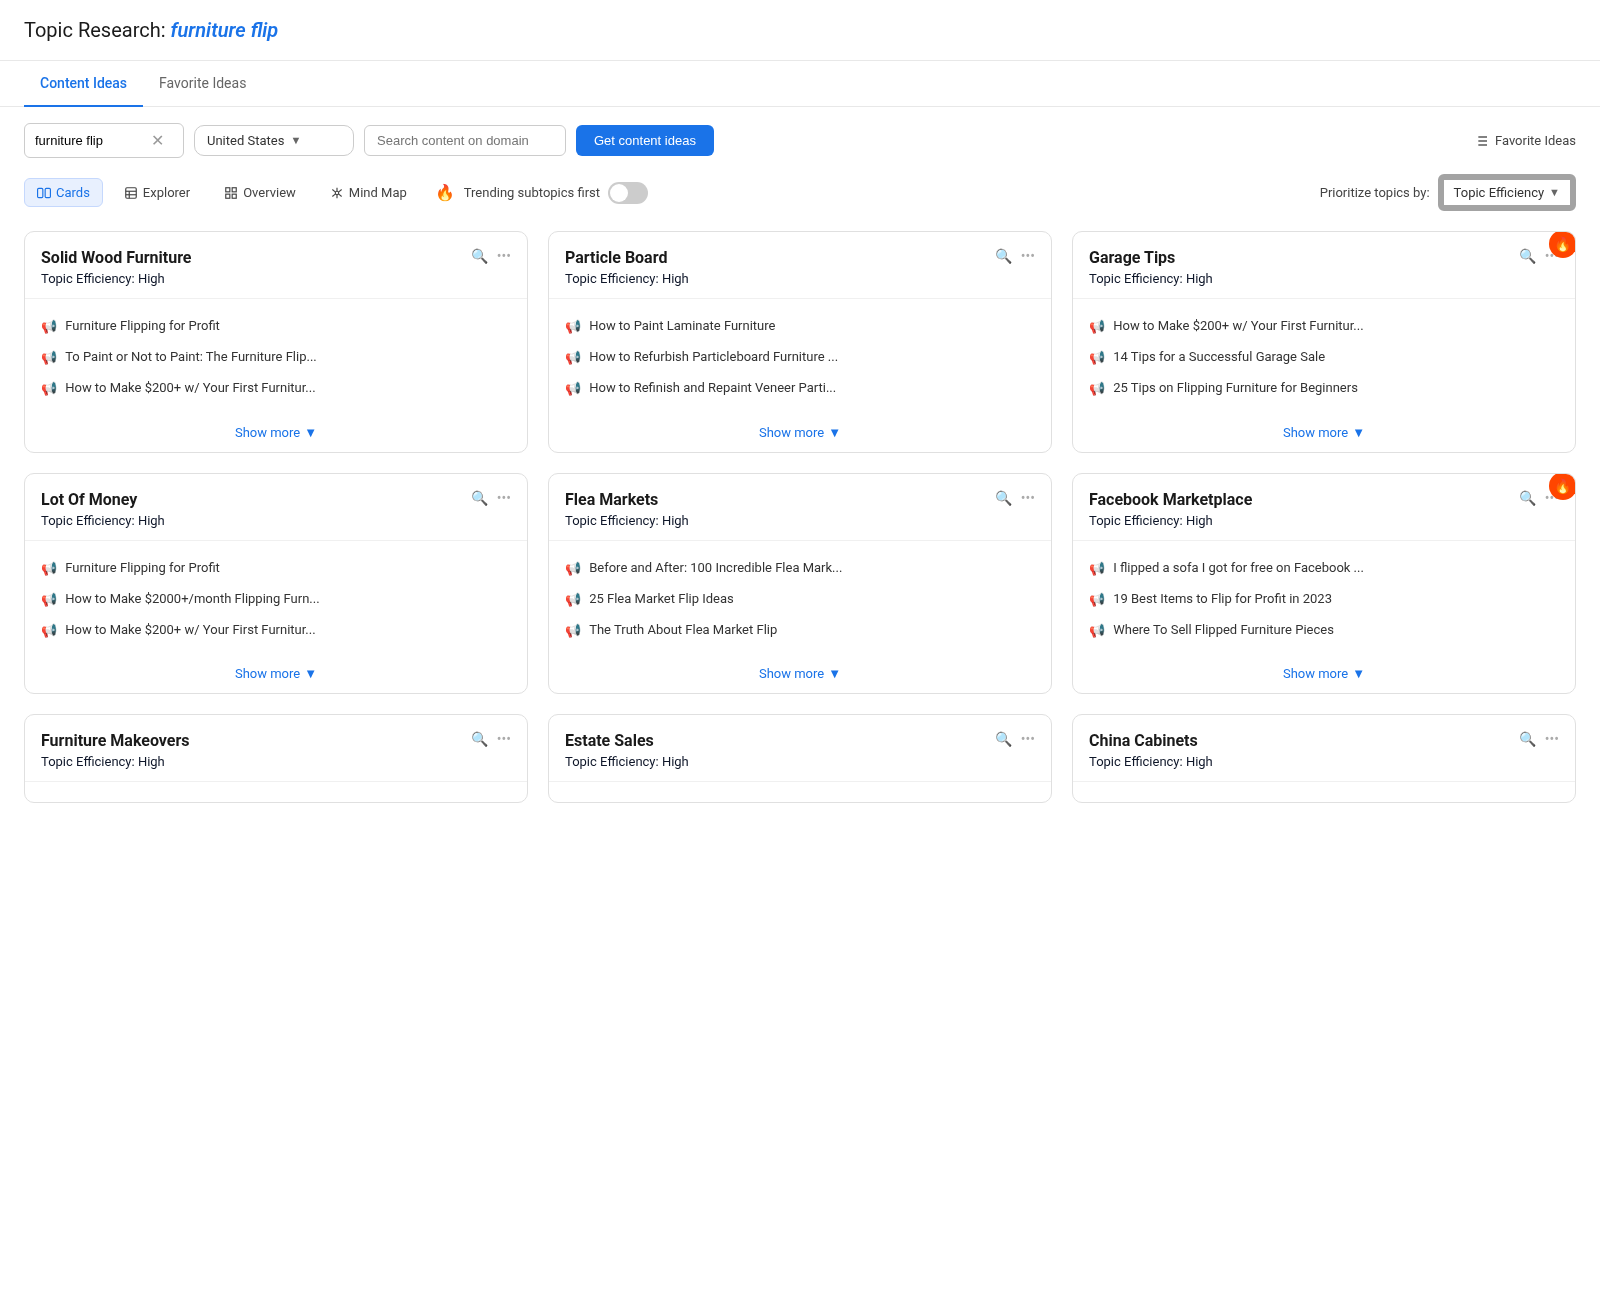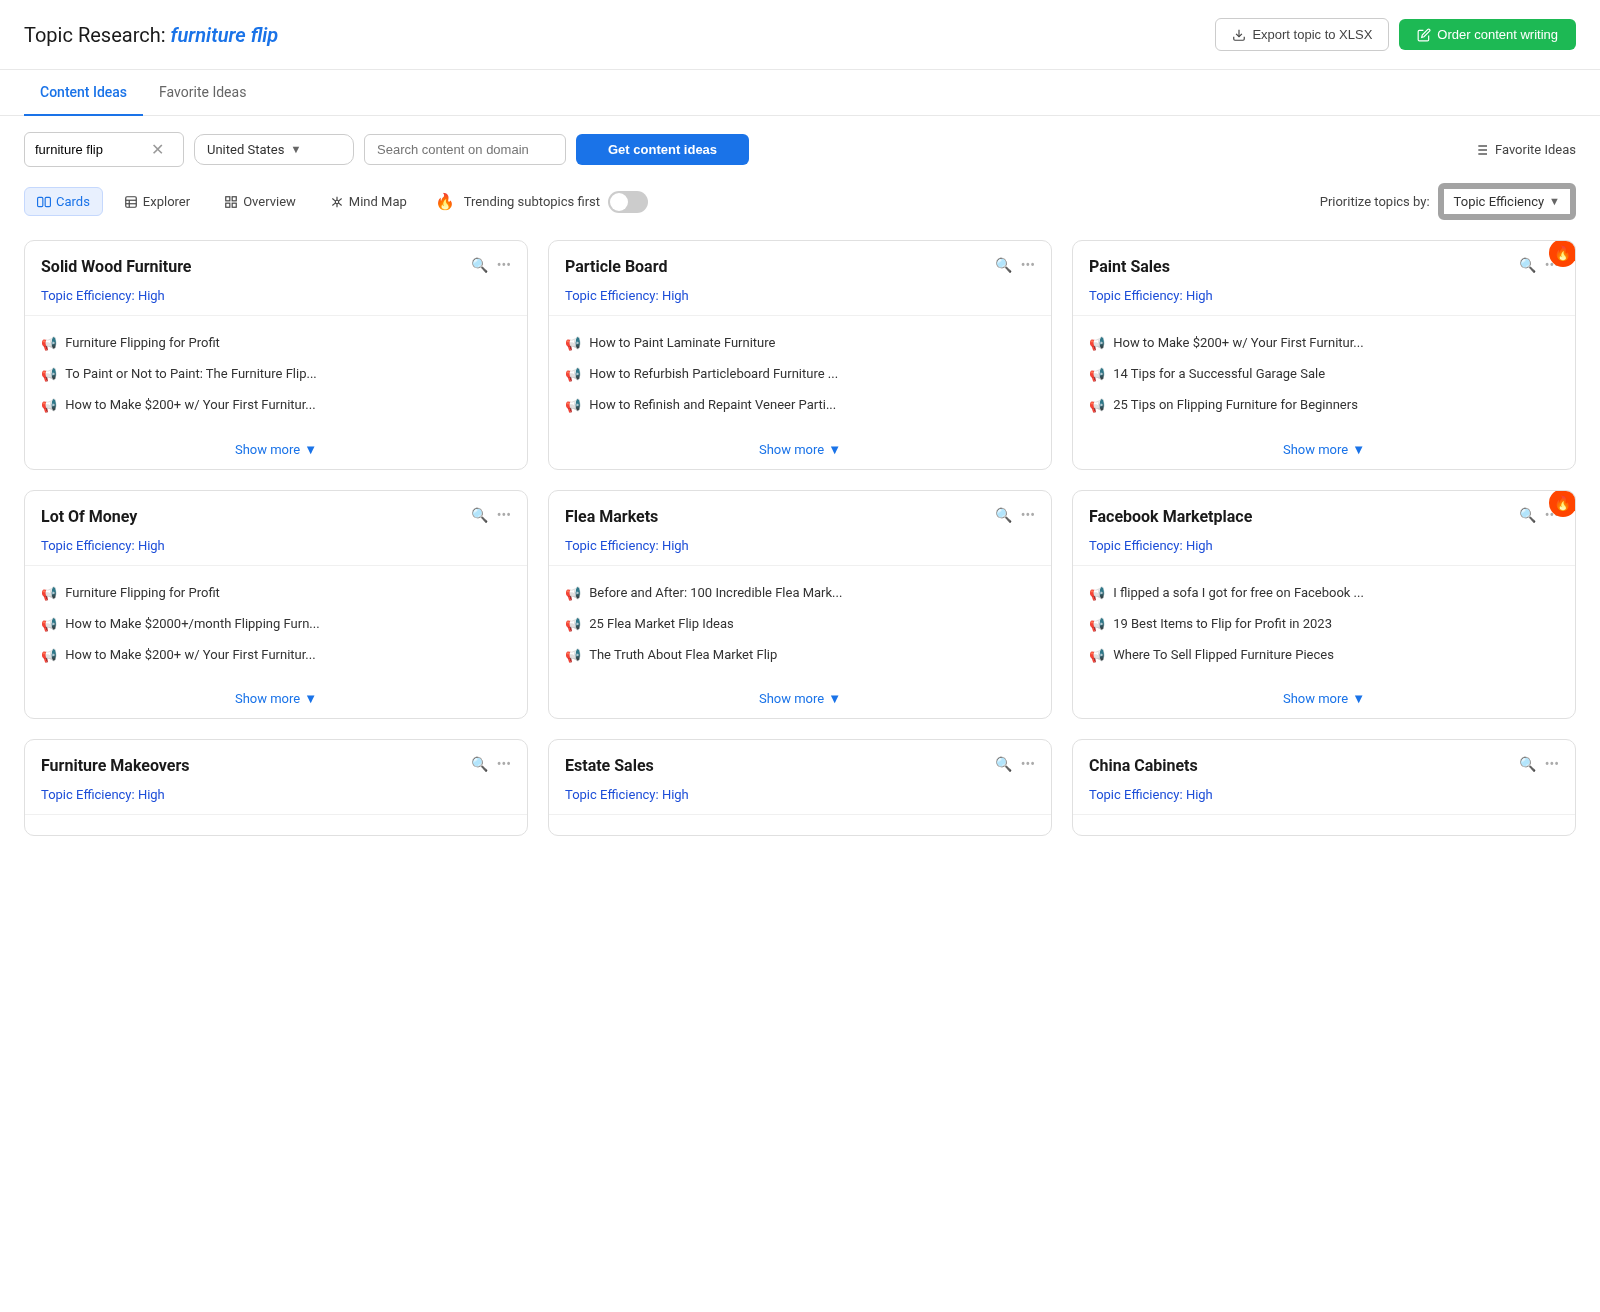--- a/index.html
+++ b/index.html
@@ -50,21 +50,21 @@
       min-width: 160px; cursor: pointer; font-size: 13px; color: #333;
     }
     .chevron { font-size: 11px; color: #666; }
 
     .domain-search {
       border: 1px solid #ccc; border-radius: 6px; padding: 7px 12px;
       font-size: 13px; color: #999; min-width: 200px; outline: none;
     }
     .btn-get-ideas {
       background: #1a73e8; color: #fff; border: none; border-radius: 6px;
-      padding: 8px 32px; cursor: pointer; font-size: 13px; font-weight: 700;
+      padding: 8px 18px; cursor: pointer; font-size: 13px; font-weight: 400;
     }
     .spacer { flex: 1; }
     .fav-ideas-btn {
       display: flex; align-items: center; gap: 6px;
       font-size: 13px; color: #444; cursor: pointer;
     }
 
     .view-controls {
       display: flex; align-items: center; gap: 8px; padding: 0 24px 12px;
     }
@@ -105,21 +105,21 @@
     }
     .card {
       border: 1px solid #e0e0e0; border-radius: 10px; background: #fff;
       position: relative; overflow: hidden;
     }
     .card-header {
       padding: 16px 16px 8px; display: flex; align-items: flex-start; justify-content: space-between;
     }
     .card-title-block { flex: 1; }
     .card-title { font-size: 16px; font-weight: 700; color: #1a1a1a; }
-    .card-efficiency { font-size: 13px; color: #1d4ed8; margin-top: 12px; }
+    .card-efficiency { font-size: 13px; color: #0f172a; margin-top: 4px; }
     .card-actions { display: flex; gap: 8px; align-items: center; }
     .card-action-icon { color: #aaa; cursor: pointer; font-size: 14px; }
 
     .card-divider { height: 1px; background: #f0f0f0; margin: 4px 0; }
 
     .card-items { padding: 8px 16px; }
     .card-item {
       display: flex; align-items: flex-start; gap: 8px;
       padding: 6px 0; font-size: 13px; color: #333; line-height: 1.4;
     }
@@ -137,37 +137,20 @@
       font-size: 14px;
     }
   </style>
 </head>
 <body>
 
 <div class="page-header">
   <div class="page-title">
     <span>Topic Research:</span>
     <span style="color:#1a73e8; font-style: italic; font-weight:600;">furniture flip</span>
-  </div>
-  <div class="header-actions">
-    <button class="btn-export">
-      <svg width="14" height="14" viewBox="0 0 24 24" fill="none" stroke="currentColor" stroke-width="2">
-          <path d="M21 15v4a2 2 0 01-2 2H5a2 2 0 01-2-2v-4"></path>
-          <polyline points="7 10 12 15 17 10"></polyline>
-          <line x1="12" y1="15" x2="12" y2="3"></line>
-        </svg>
-      <span>Export topic to XLSX</span>
-    </button>
-    <button class="btn-order">
-      <svg width="14" height="14" viewBox="0 0 24 24" fill="none" stroke="currentColor" stroke-width="2">
-          <path d="M11 4H4a2 2 0 00-2 2v14a2 2 0 002 2h14a2 2 0 002-2v-7"></path>
-          <path d="M18.5 2.5a2.121 2.121 0 013 3L12 15l-4 1 1-4 9.5-9.5z"></path>
-        </svg>
-      <span>Order content writing</span>
-    </button>
   </div>
 </div>
 
 <div class="tabs-row">
   <div class="tab active">Content Ideas</div>
   <div class="tab">Favorite Ideas</div>
 </div>
 
 <div class="controls-row">
   <div class="search-keyword">
@@ -312,21 +295,21 @@
       </div>
     </div>
     <div class="show-more">
       Show more <span>▼</span>
     </div>
   </div>
     <div class="card">
     <div class="trending-badge">🔥</div>
     <div class="card-header">
       <div class="card-title-block">
-        <div class="card-title">Paint Sales</div>
+        <div class="card-title">Garage Tips</div>
         <div class="card-efficiency">Topic Efficiency: High</div>
       </div>
       <div class="card-actions">
         <span class="card-action-icon">🔍</span>
         <span class="card-action-icon">•••</span>
       </div>
     </div>
     <div class="card-divider"></div>
     <div class="card-items">
 

